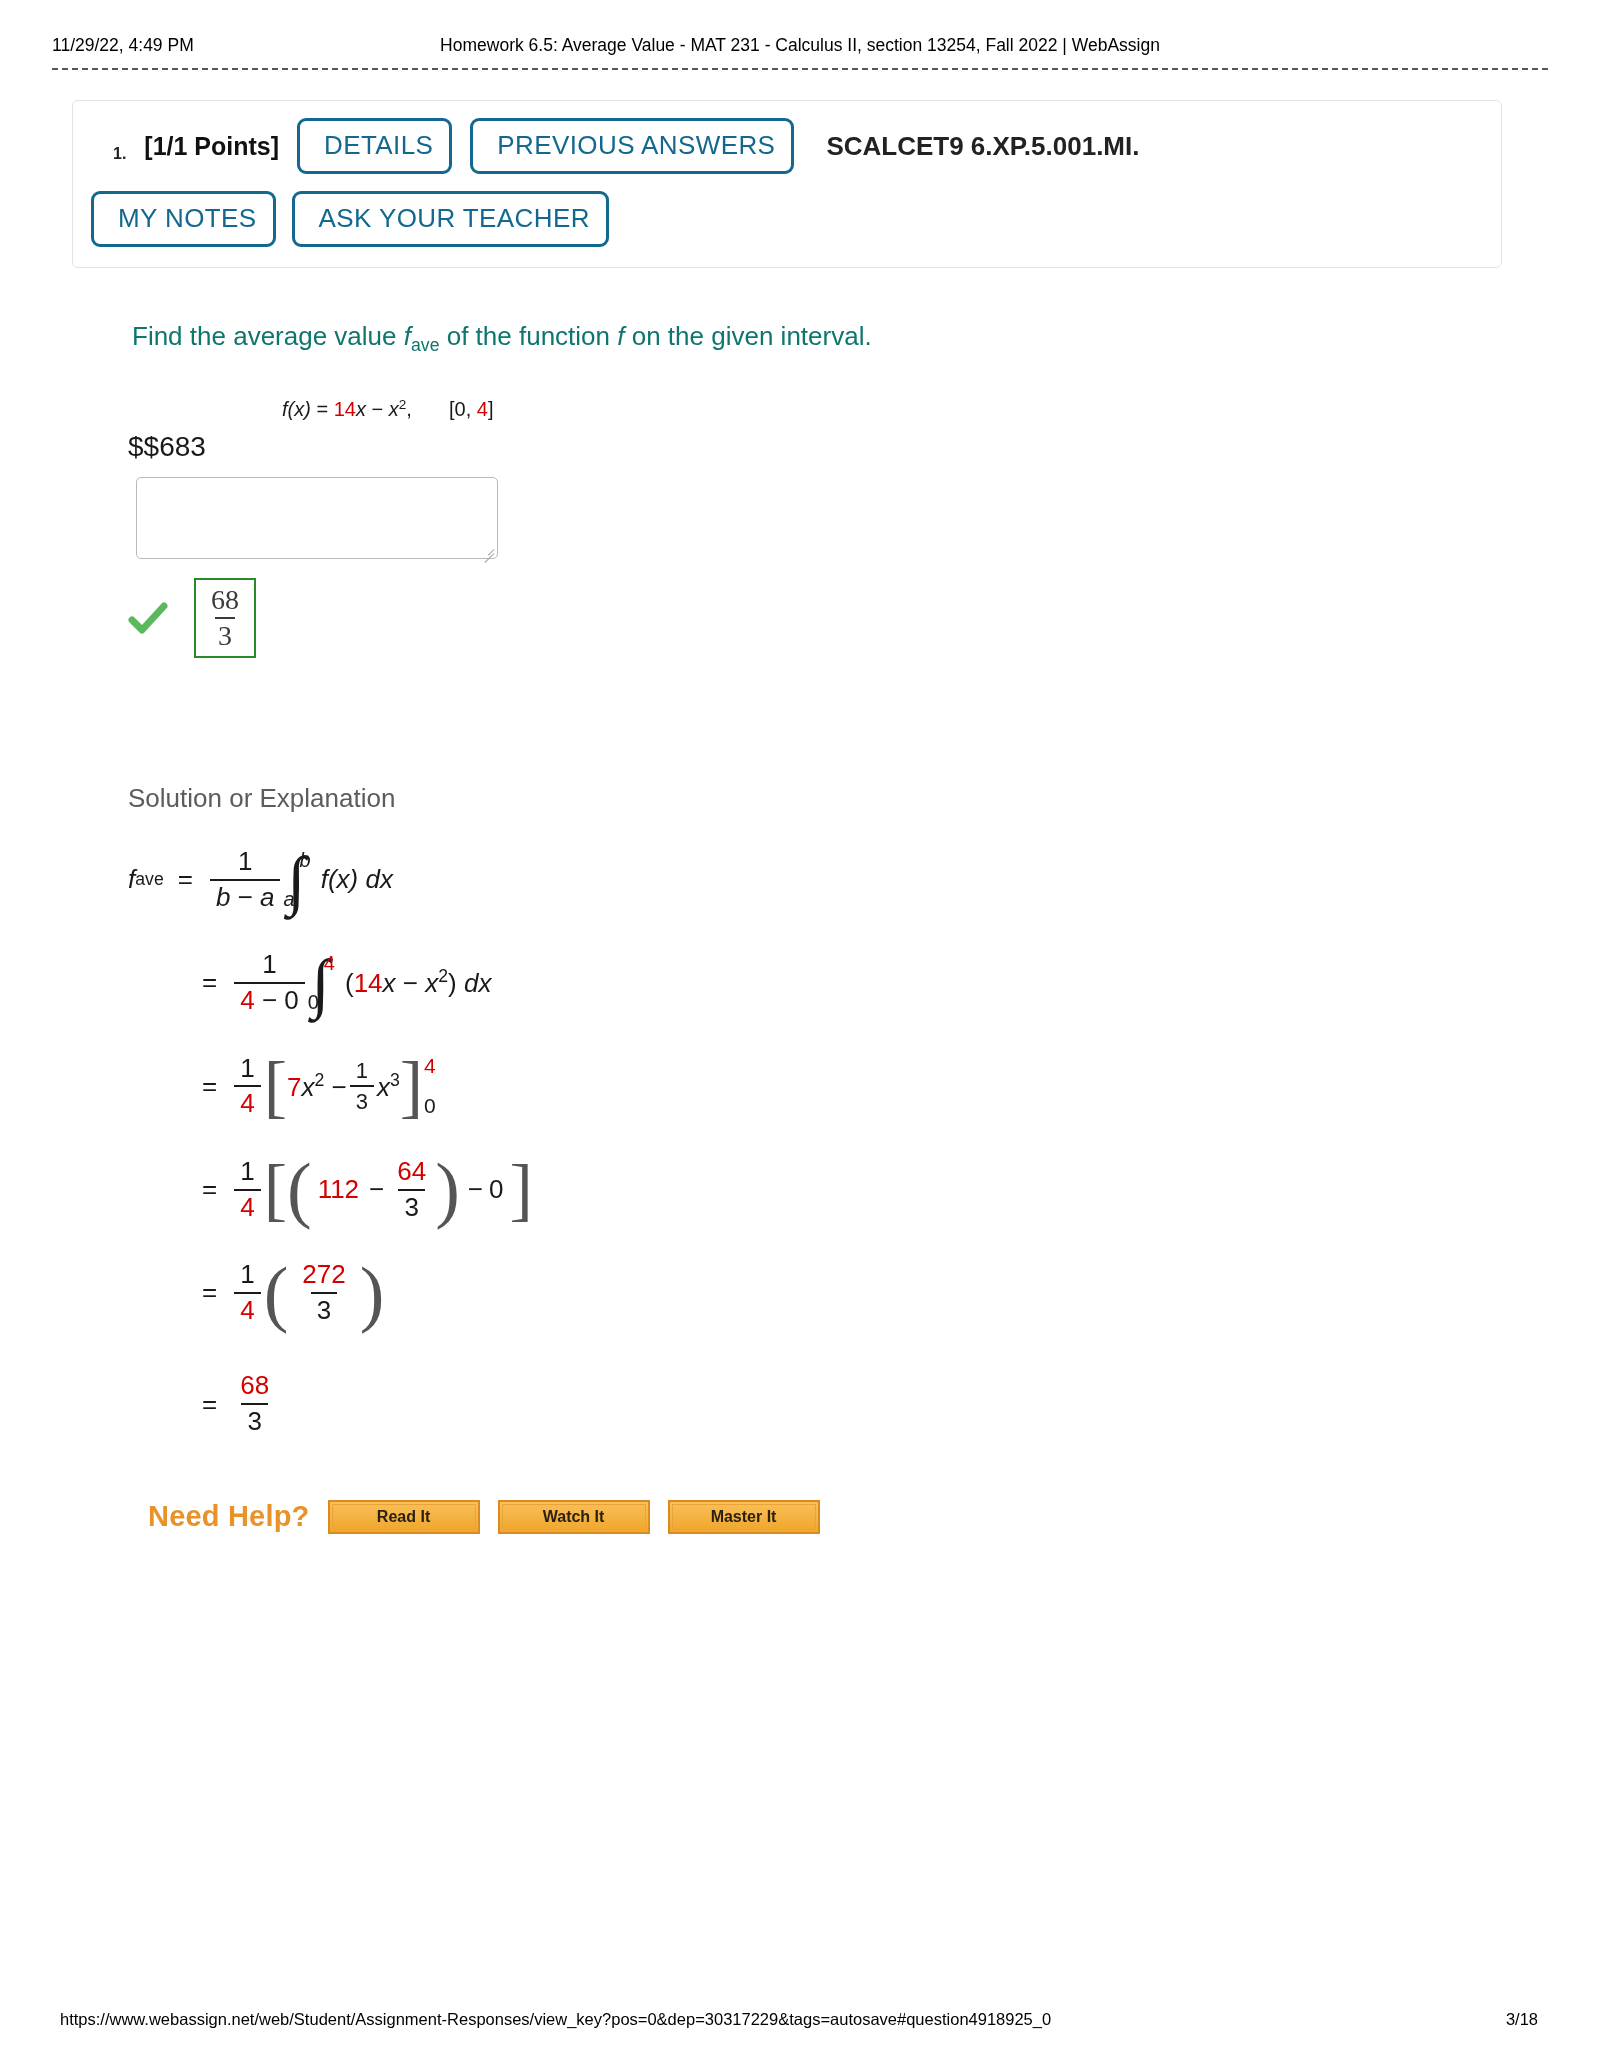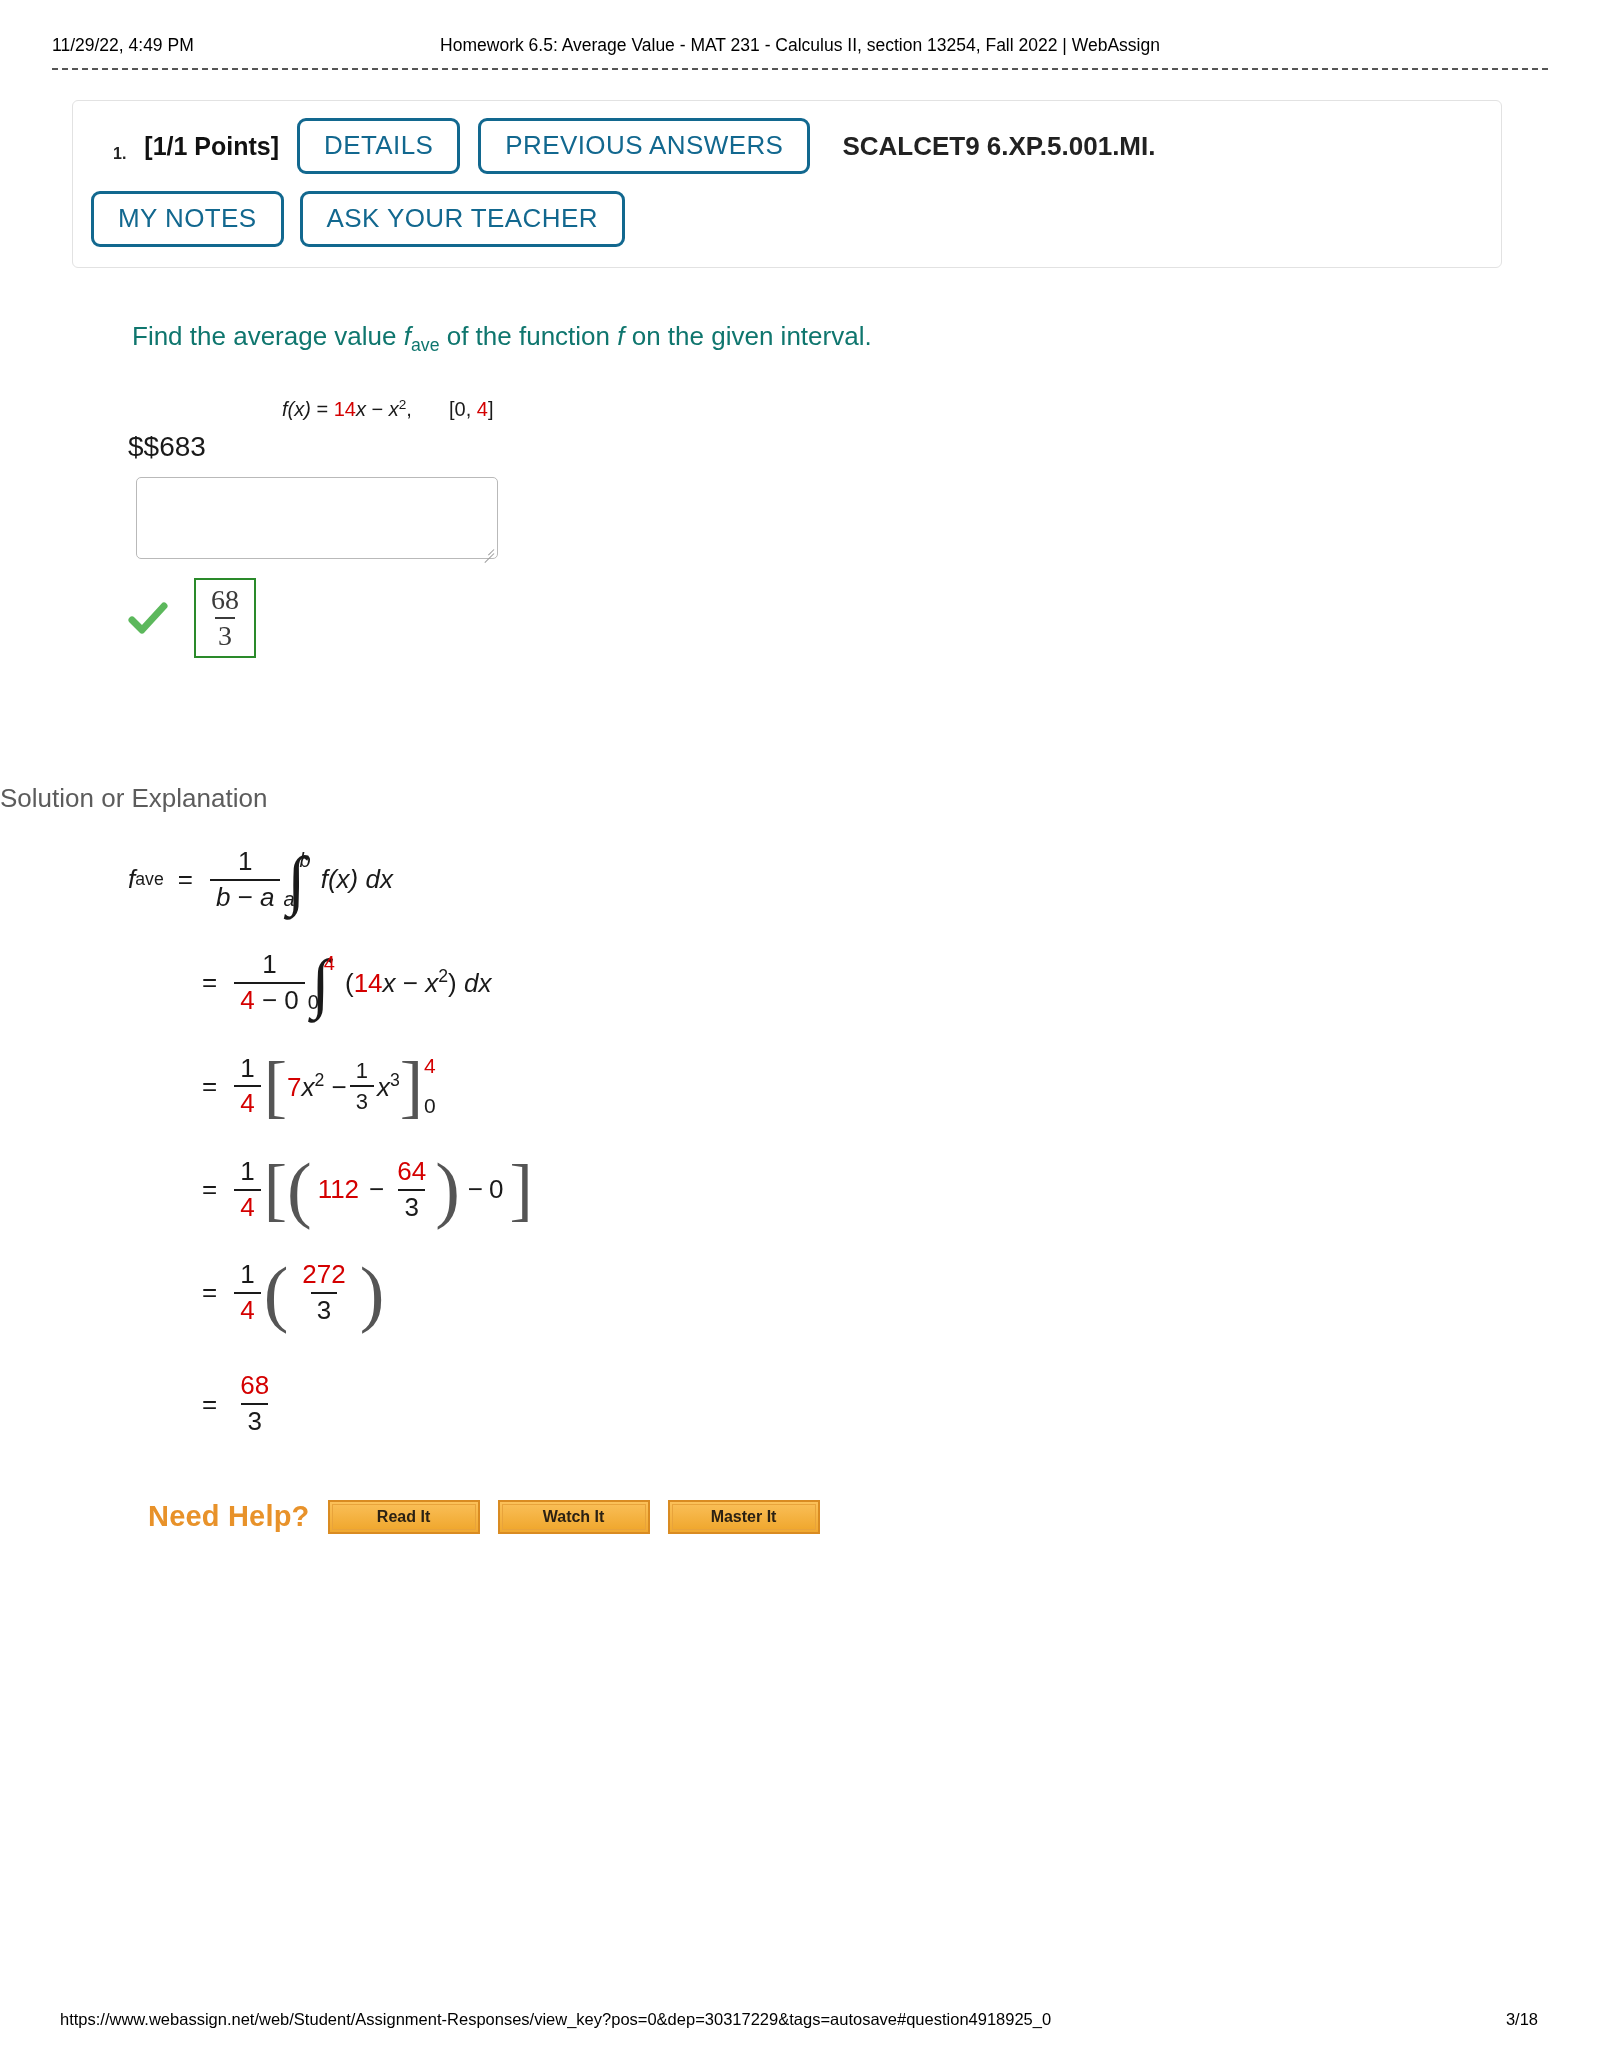--- a/index.html
+++ b/index.html
@@ -71,21 +71,21 @@
     display: inline-flex;
     align-items: center;
     justify-content: center;
     border: 3px solid #12688f;
     border-radius: 9px;
     background: #fff;
     color: #12688f;
     font-size: 26px;
     font-weight: 400;
     letter-spacing: 0.4px;
-    padding: 11px 24px 13px 24px;
+    padding: 11px 16px 13px 24px;
     line-height: 1;
     white-space: nowrap;
     cursor: pointer;
     font-family: "Liberation Sans", sans-serif;
   }
   .q-code {
     font-size: 26px;
     font-weight: 700;
     color: #222;
     white-space: nowrap;
@@ -183,20 +183,21 @@
     align-items: center;
     font-family: "Liberation Serif", serif;
     font-size: 28px;
     color: #3b3b3b;
     line-height: 1.05;
   }
   .ans-chip .num { padding: 0 3px 2px 3px; }
   .ans-chip .den { padding: 2px 3px 0 3px; border-top: 2px solid #3b3b3b; }
 
   .sol-head {
+    margin-left: 128px;
     margin-top: 126px;
     font-size: 26px;
     color: #5c5c5c;
   }
 
   
   .mline {
     display: flex;
     align-items: center;
     font-family: "Liberation Sans", sans-serif;

